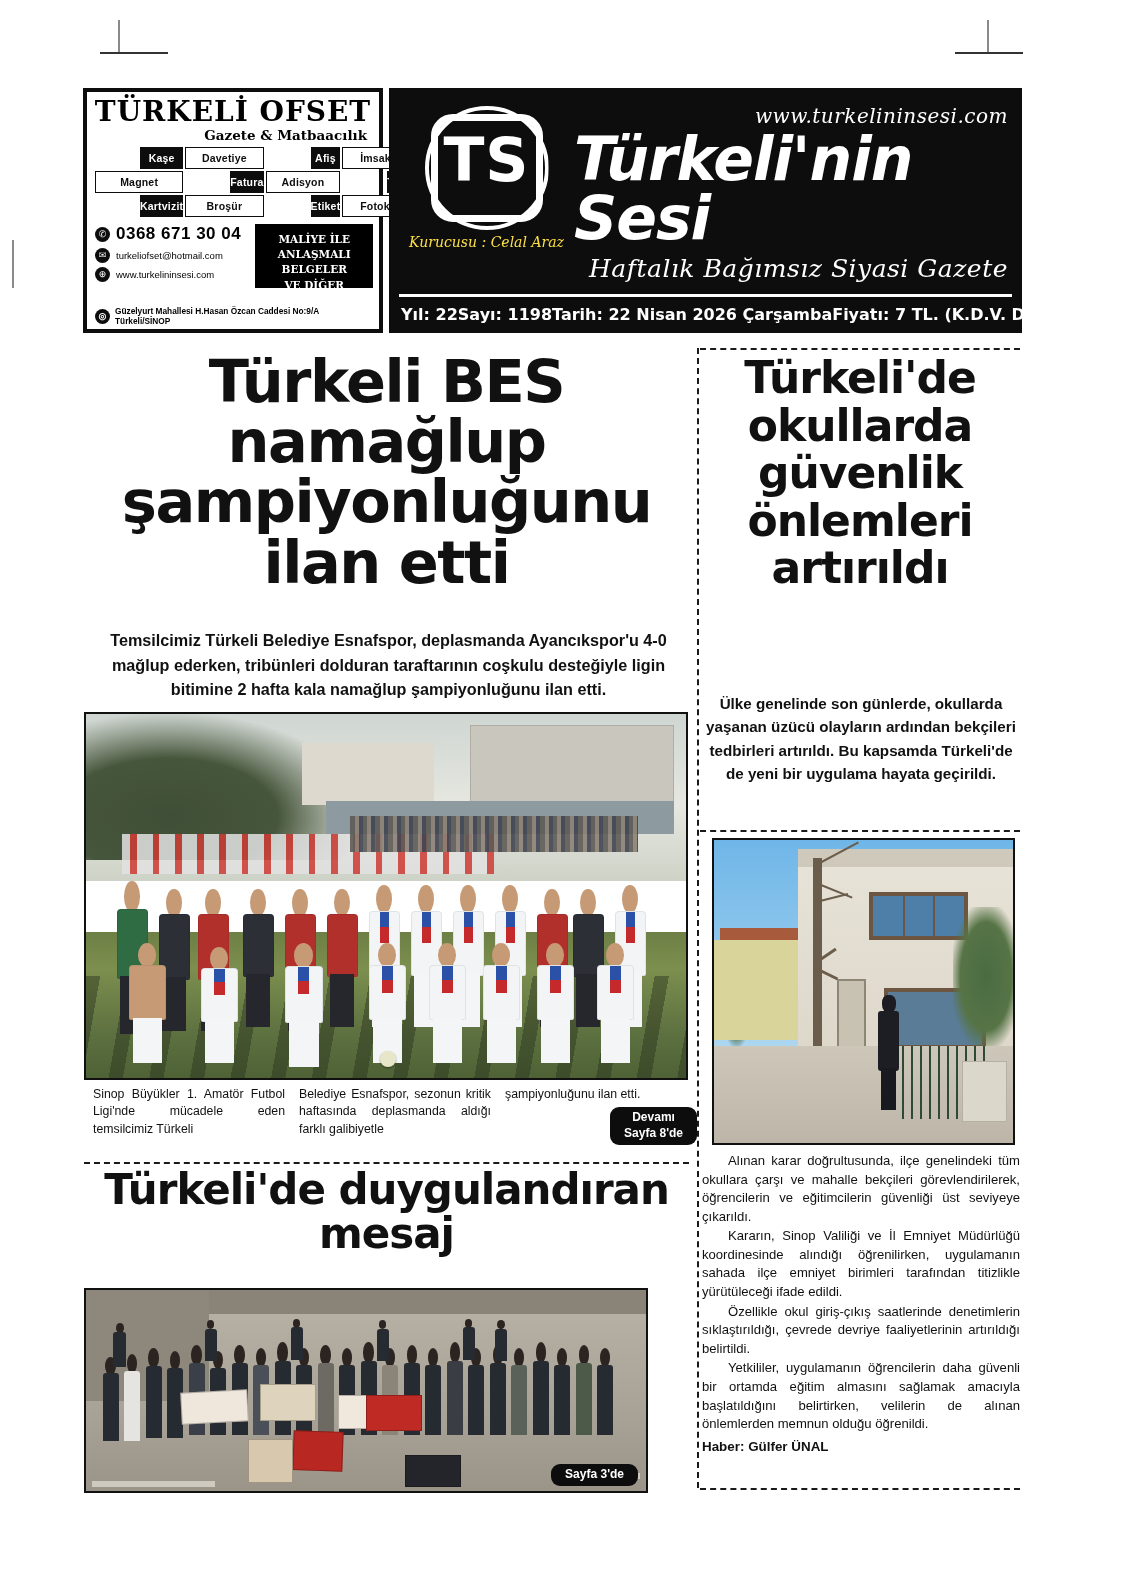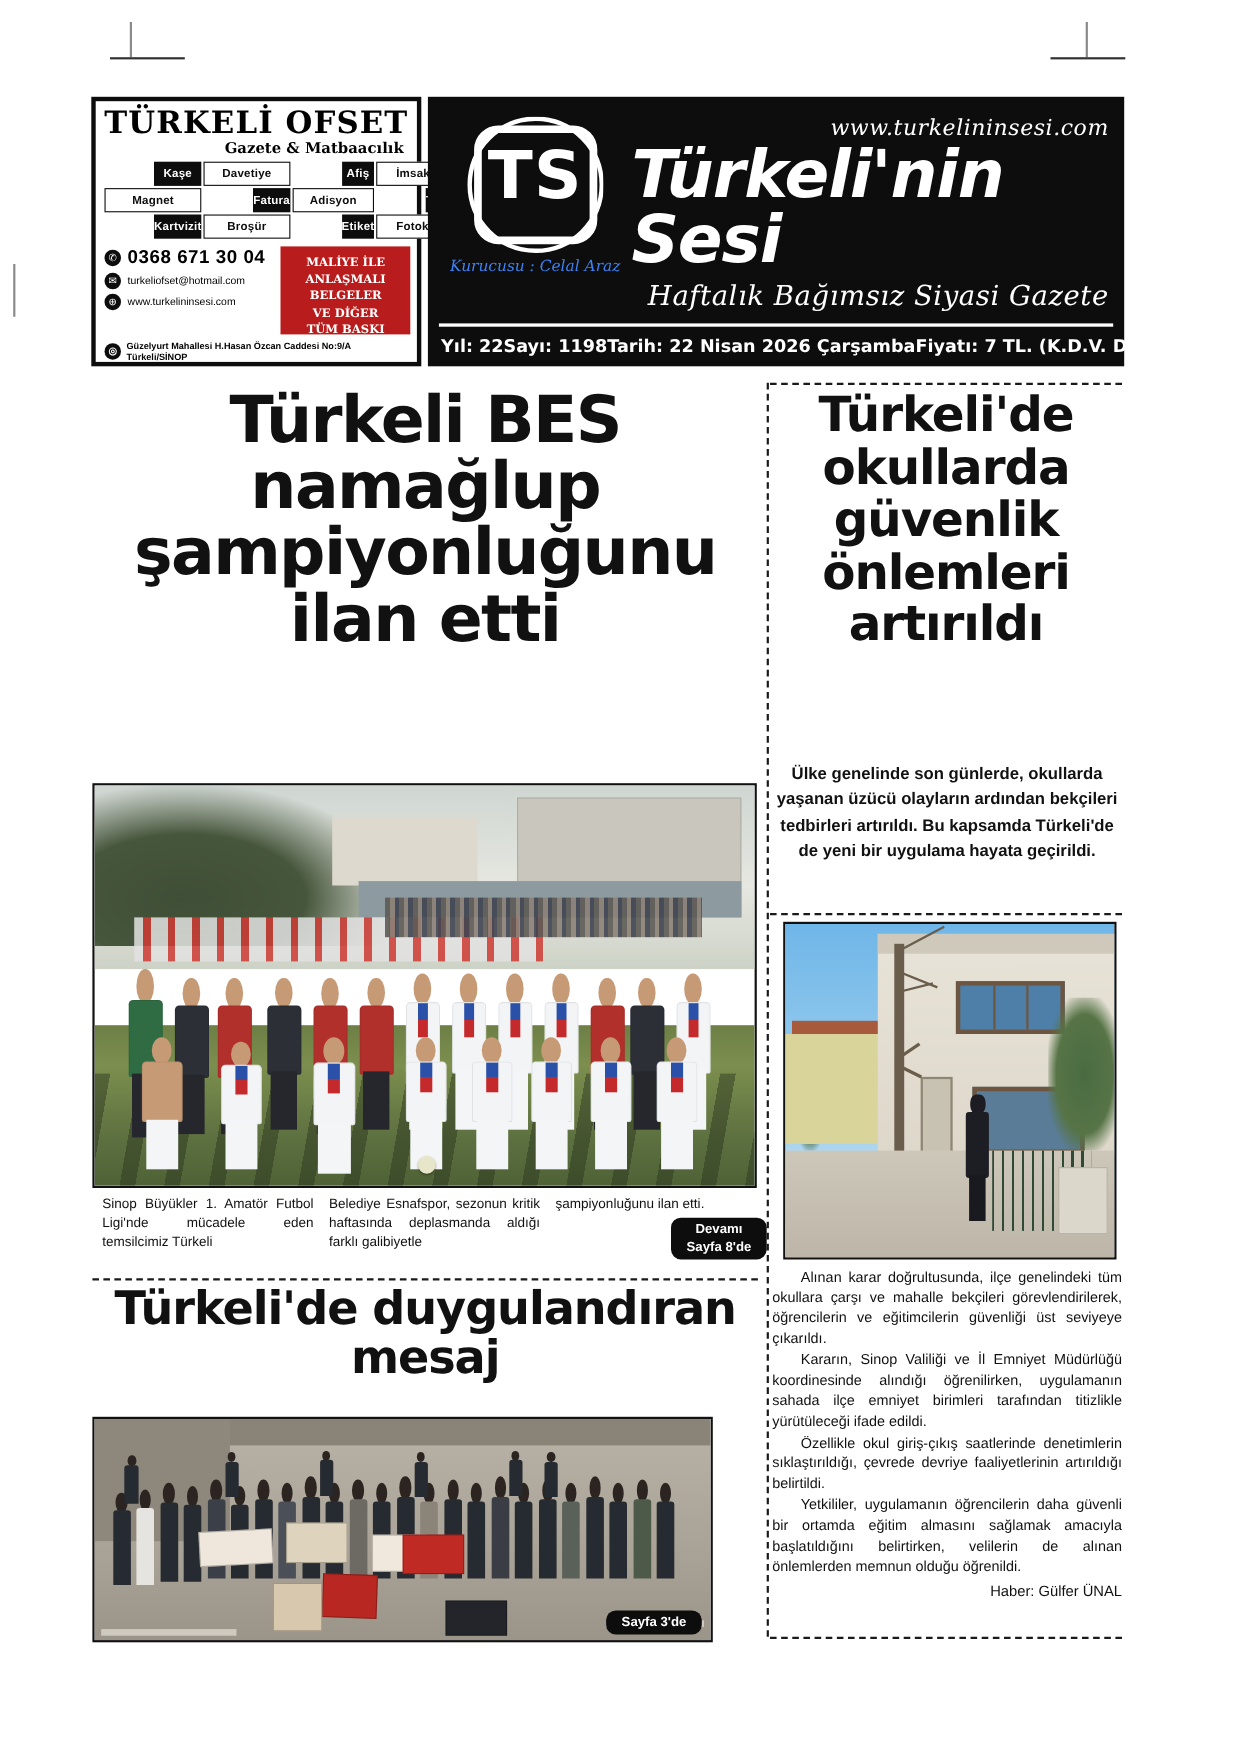--- a/index.html
+++ b/index.html
@@ -44,23 +44,23 @@
   .contact-left { width: 58%; display: flex; flex-direction: column; gap: 4px; padding-left: 2px; }
   .c-row { display: flex; align-items: center; gap: 6px; }
   .c-ico {
     width: 15px; height: 15px; flex: 0 0 15px; border-radius: 50%;
     background: #0d0d0d; color: #fff; font-size: 9px;
     display: flex; align-items: center; justify-content: center; line-height: 1;
   }
   .c-phone { font-size: 17px; font-weight: bold; letter-spacing: .5px; color: #000; }
   .c-txt { font-size: 9.5px; color: #000; }
   .maliye {
-    background: #b91c1c; color: #fff; flex: 1; margin-left: 0;
+    background: #000000; color: #fff; flex: 1; margin-left: 0;
     font-family: "DejaVu Serif", serif; font-weight: bold; font-size: 10.5px;
-    text-align: center; line-height: 1.45; padding: 8px 4px; height: 80px;
+    text-align: center; line-height: 1.45; padding: 8px 4px; height: 64px;
   }
   .ad-address {
     font-size: 8.3px; color: #000; margin-top: 5px; display: flex; align-items: center; gap: 5px;
     padding-left: 2px; font-weight: 600;
   }
 
   
   #masthead {
     position: absolute; left: 389px; top: 88px; width: 633px; height: 245px;
     background: #0d0d0d; color: #fff; padding: 6px 10px 0 10px;
@@ -78,21 +78,21 @@
     border: 4px solid #fff; border-radius: 50%;
     clip-path: polygon(0 0, 38% 0, 38% 16%, 0 16%, 0 0, 100% 0, 100% 100%, 62% 100%, 62% 84%, 100% 84%, 100% 100%, 0 100%);
   }
   .ts-mark .txt {
     position: absolute; left: 0; top: 26px; width: 124px; text-align: center;
     font-family: "DejaVu Sans", sans-serif; font-weight: bold; font-size: 60px;
     letter-spacing: 1px; color: #fff; line-height: 1;
   }
   .founder {
     font-family: "DejaVu Serif", serif; font-style: italic; font-size: 14px;
-    color: #3b82f6; margin-top: 6px; white-space: nowrap;
+    color: #fde047; margin-top: 6px; white-space: nowrap;
   }
   #mast-right { flex: 1; display: flex; flex-direction: column; align-items: flex-end;
     padding-right: 4px; }
   .website {
     font-family: "DejaVu Serif", serif; font-style: italic; font-size: 20px;
     letter-spacing: .5px; margin-top: 10px;
   }
   .paper-name {
     font-family: "DejaVu Sans", sans-serif; font-style: italic; font-weight: bold;
     font-size: 60px; line-height: .98; margin-top: 2px; letter-spacing: -1px;
@@ -167,21 +167,21 @@
   }
   #right-photo {
     position: absolute; left: 712px; top: 838px; width: 303px; height: 307px;
     border: 2px solid #111; overflow: hidden;
   }
   #right-body {
     position: absolute; left: 702px; top: 1152px; width: 318px;
     font-size: 13.1px; line-height: 1.42; color: #111; text-align: justify;
   }
   #right-body p { text-indent: 26px; margin-bottom: 1px; }
-  #right-byline { text-align: right; font-weight: normal; font-size: 13.4px; margin-top: 3px; }
+  #right-byline { text-align: left; font-weight: bold; font-size: 13.4px; margin-top: 3px; }
 
   
   .scene { position: absolute; inset: 0; }
   
   .f-sky { position:absolute; left:0; top:0; width:100%; height:46%;
     background: linear-gradient(180deg,#cfd6d2 0%, #e6e7e0 55%, #cdd2c6 100%); }
   .f-trees { position:absolute; left:0; top:0; width:46%; height:40%;
     background: radial-gradient(ellipse at 30% 70%, #3f4e36 0%, #46563c 40%, rgba(70,86,60,0) 72%); }
   .f-build { position:absolute; right:2%; top:3%; width:34%; height:30%;
     background:#c9c7bd; border:1px solid #b0aea4; }
@@ -368,20 +368,21 @@
     </div>
   </div>
 
   <div class="dash-v" style="left:697px;top:348px;height:1140px;"></div>
   <div class="dash-h" style="left:84px;top:1162px;width:605px;"></div>
   <div class="dash-h" style="left:700px;top:348px;width:320px;"></div>
   <div class="dash-h" style="left:700px;top:830px;width:320px;"></div>
   <div class="dash-h" style="left:700px;top:1488px;width:320px;"></div>
 
   <div id="lead-head">Türkeli BES namağlup şampiyonluğunu ilan etti</div>
+  <div id="lead-sub">Temsilcimiz Türkeli Belediye Esnafspor, deplasmanda Ayancıkspor'u 4-0 mağlup ederken, tribünleri dolduran taraftarının coşkulu desteğiyle ligin bitimine 2 hafta kala namağlup şampiyonluğunu ilan etti.</div>
 
   <div id="lead-photo">
     <div class="scene">
       <div class="f-sky"></div>
       <div class="f-trees"></div>
       <div class="f-build2"></div>
       <div class="f-build"></div>
       <div class="f-stand"></div>
       <div class="f-seats"></div>
       <div class="f-crowd"></div>

